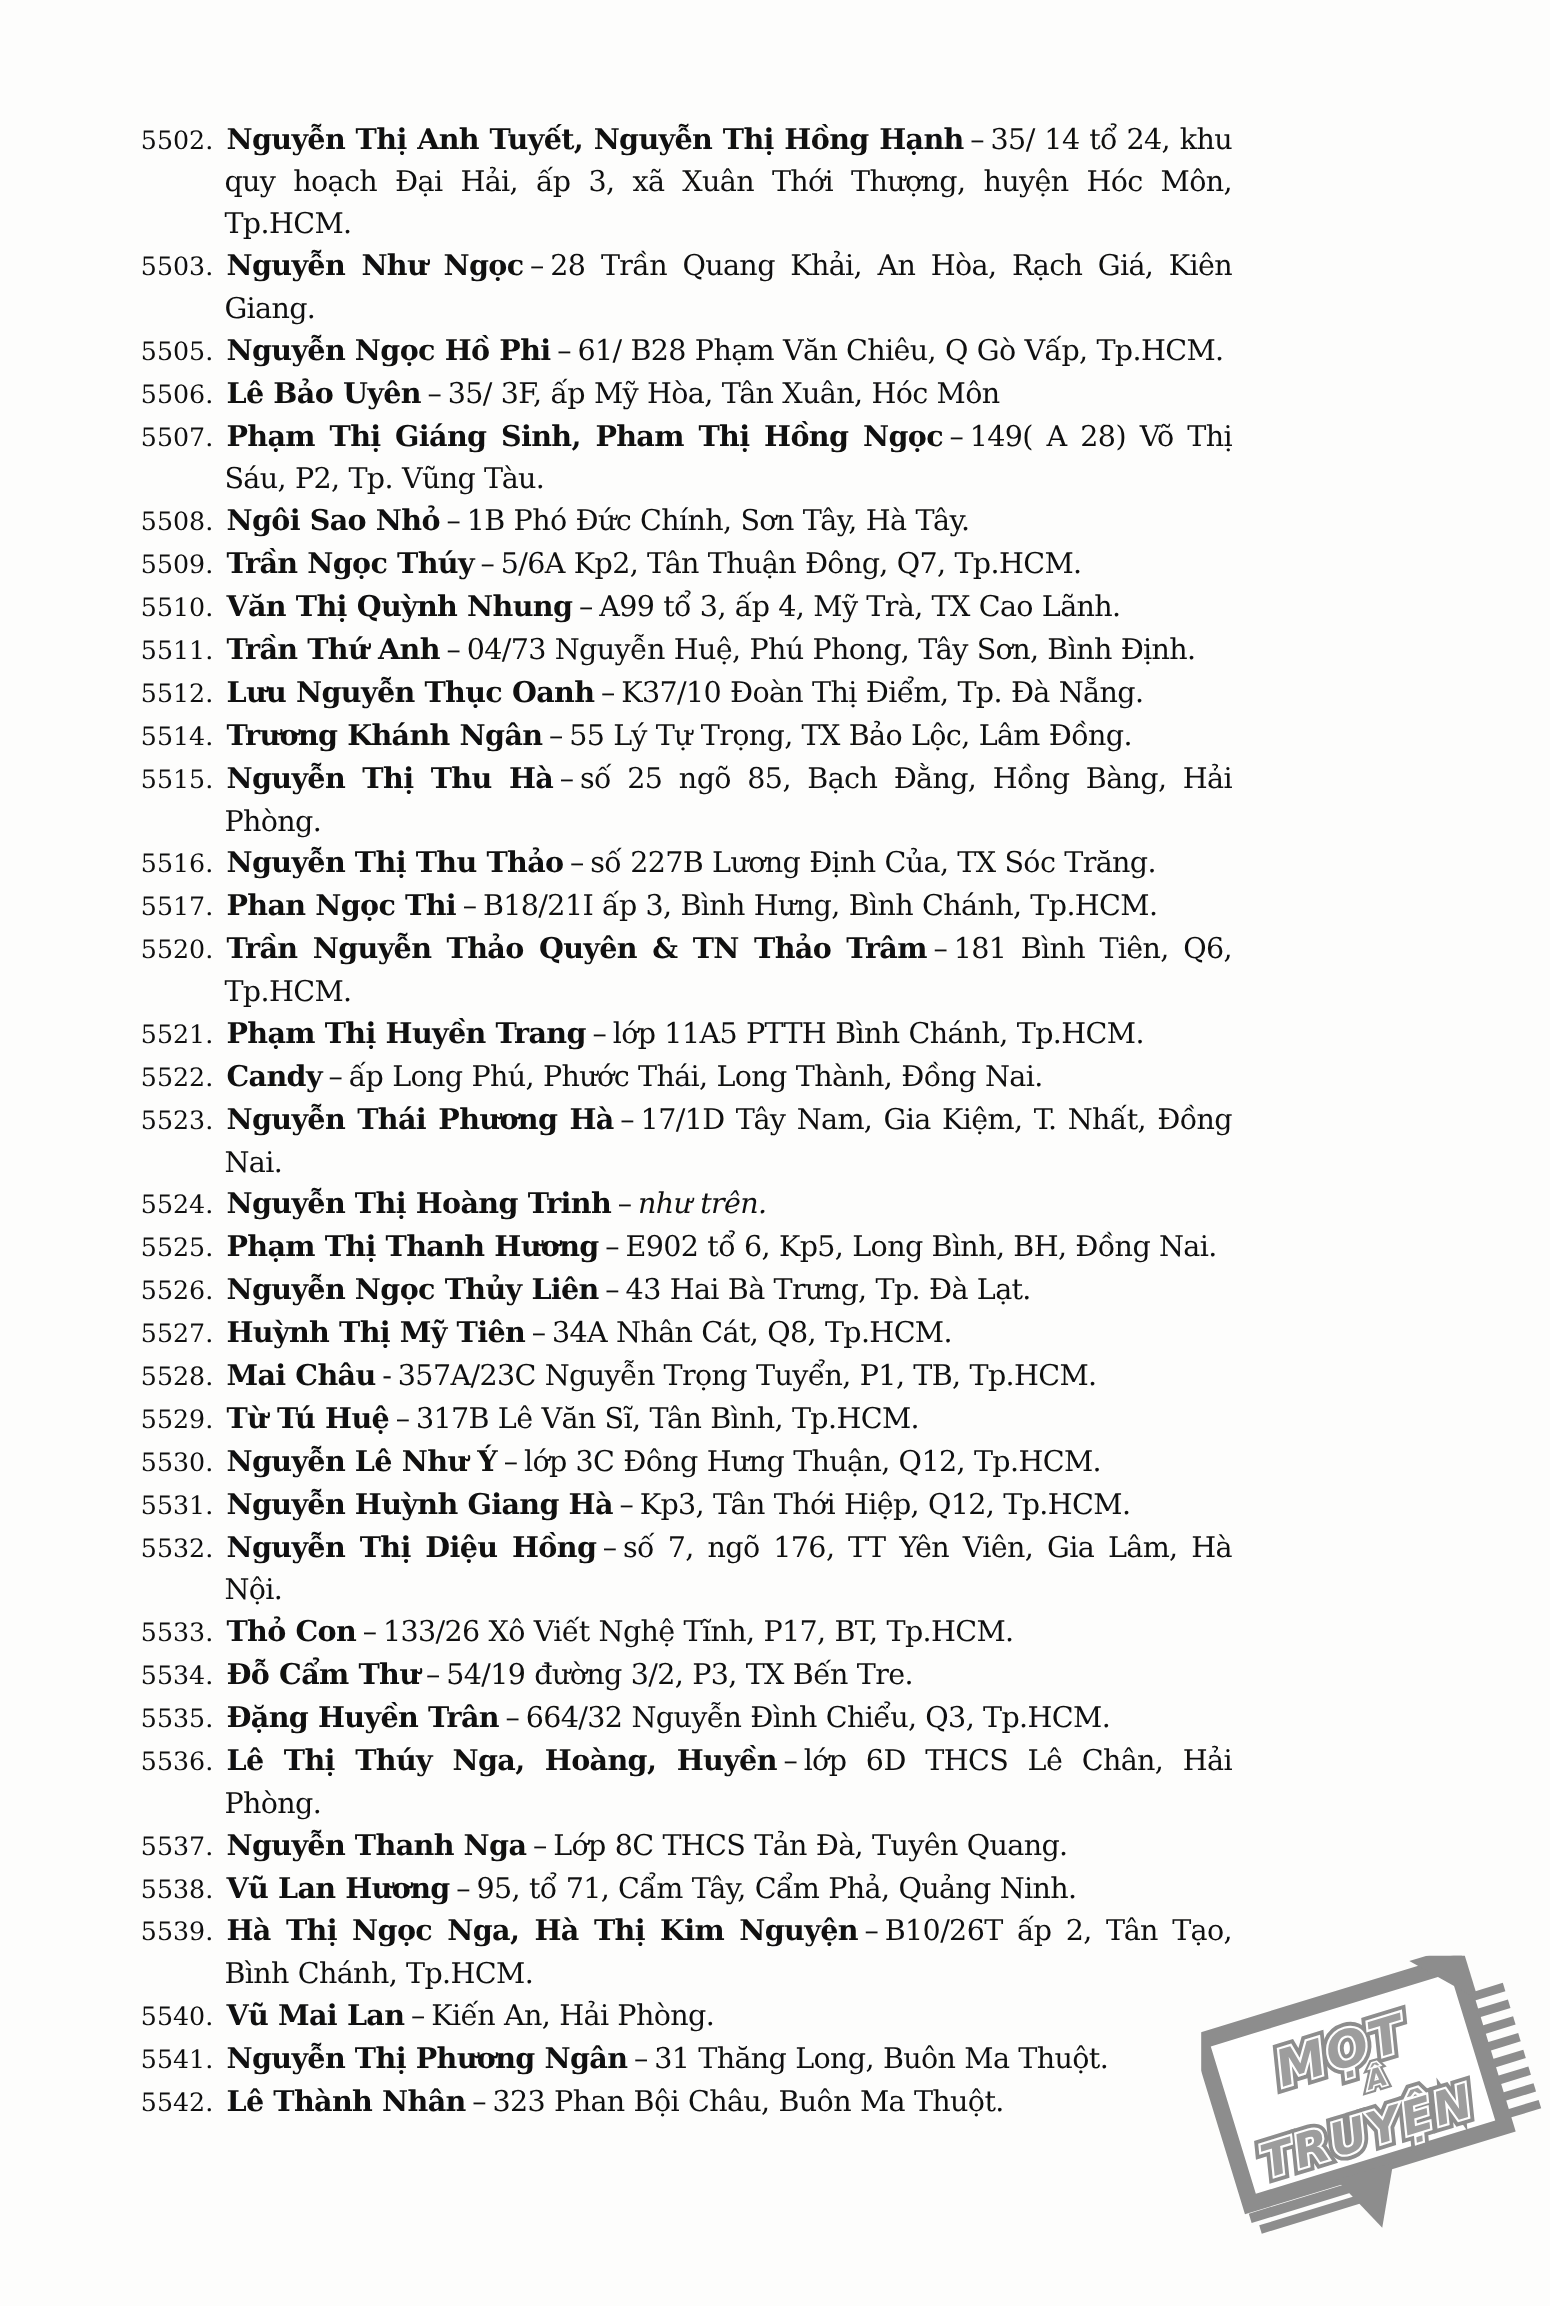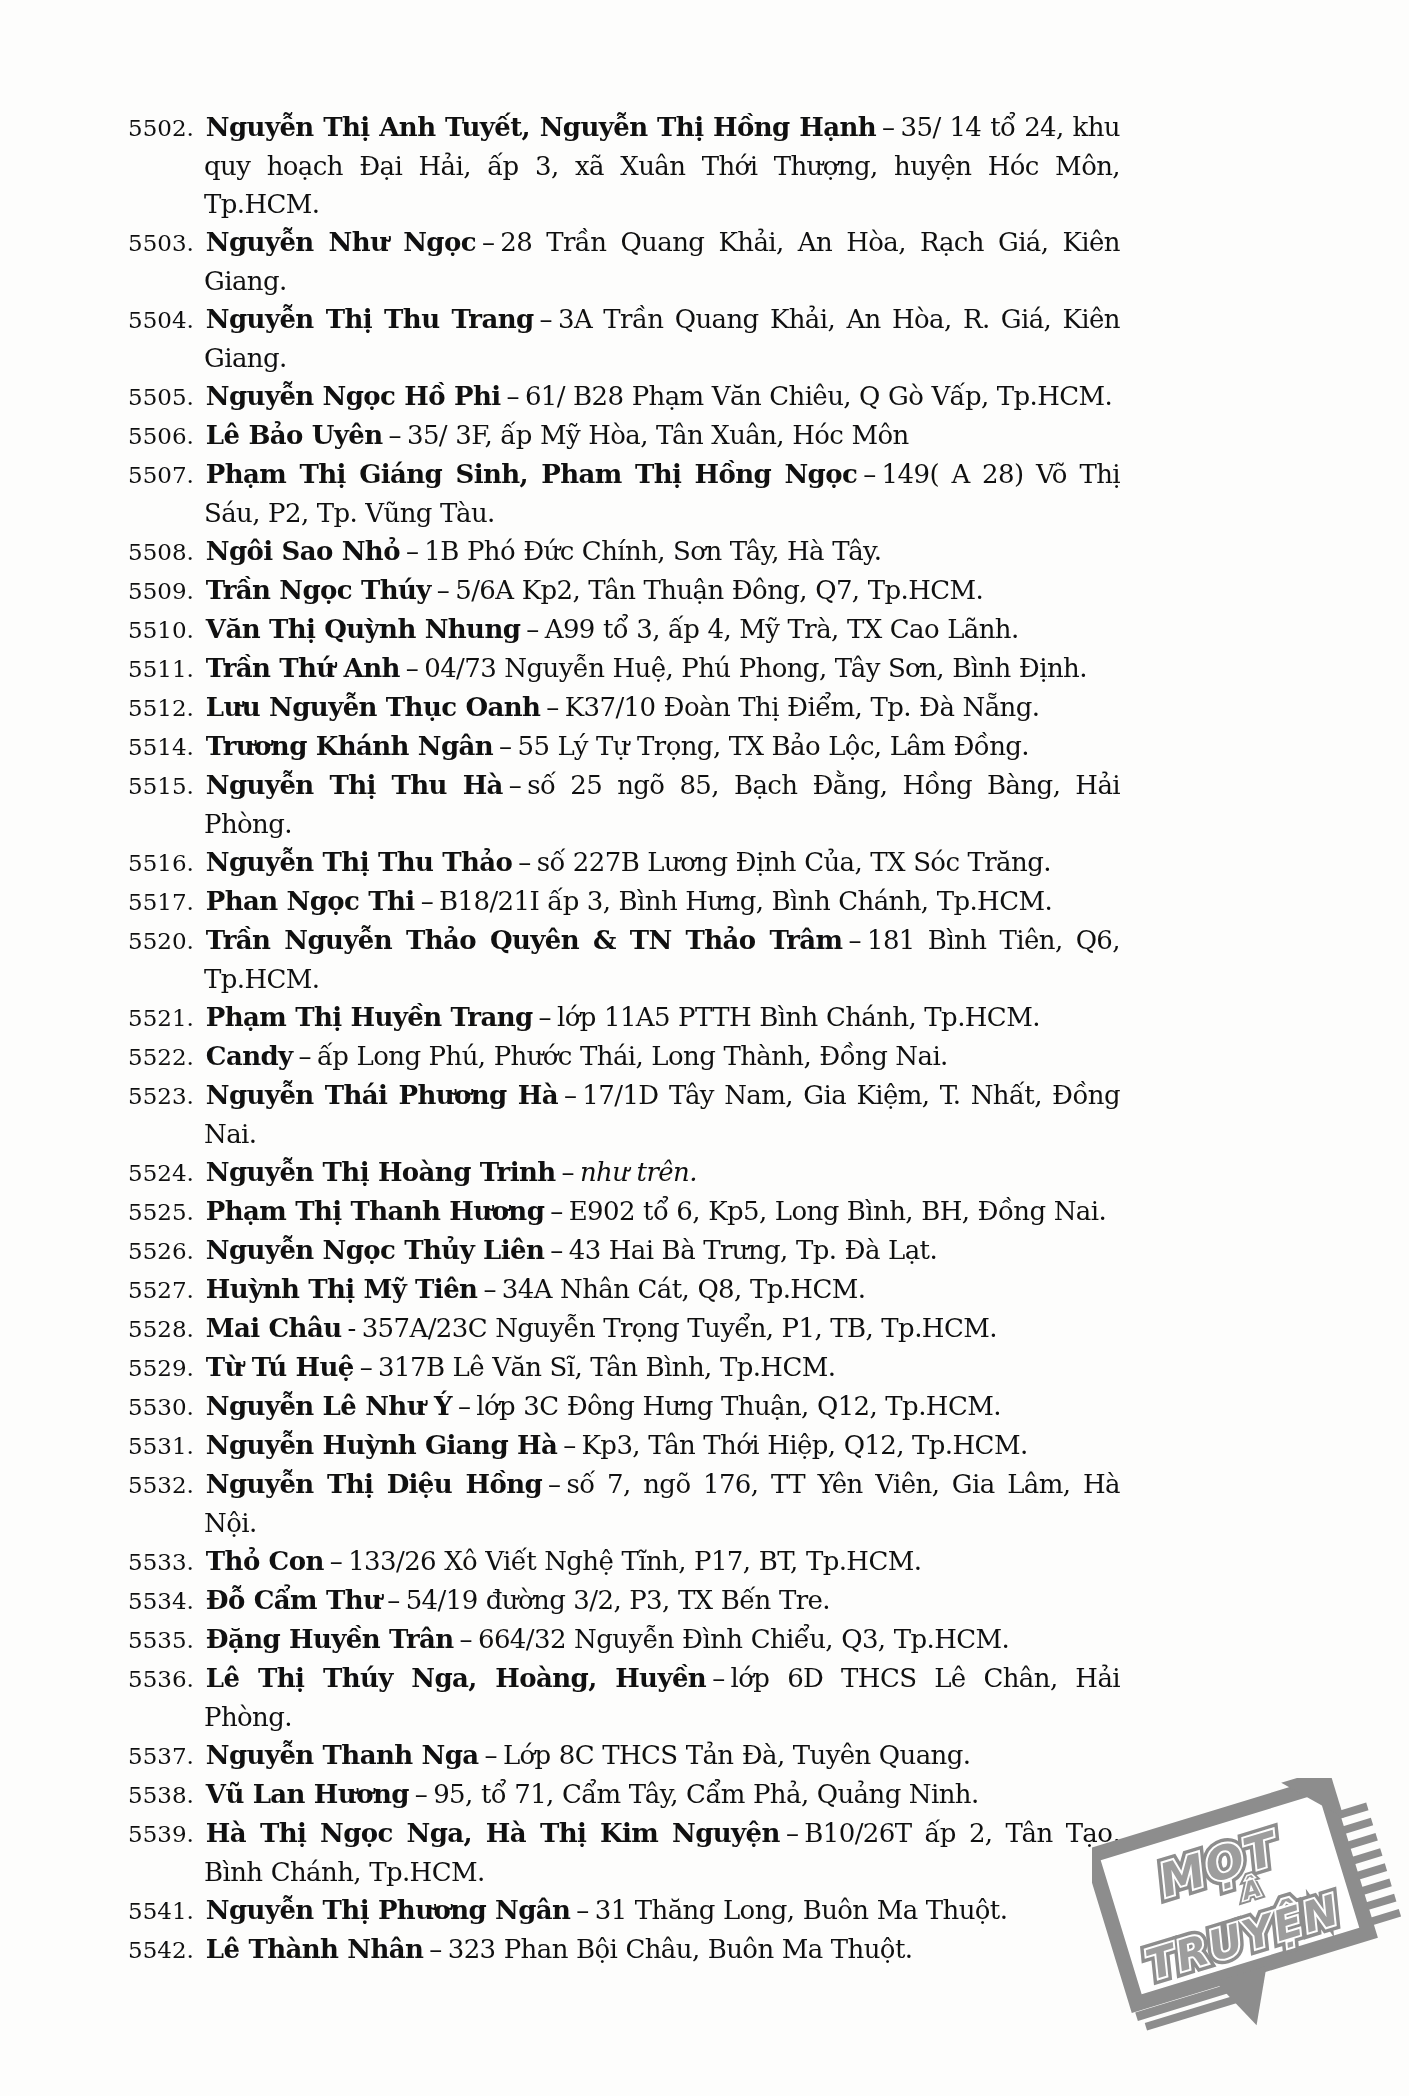--- a/index.html
+++ b/index.html
@@ -62,21 +62,20 @@
 </head>
 <body>
 
 <div class="page">
 
   <ol class="list" id="address-list">
     <li class="entry"><span class="num">5502.</span><span class="name">Nguyễn Thị Anh Tuyết, Nguyễn Thị Hồng Hạnh</span><span class="dash">–</span><span class="addr">35/ 14 tổ 24, khu quy hoạch Đại Hải, ấp 3, xã Xuân Thới Thượng, huyện Hóc Môn, Tp.HCM.</span></li>
 
     <li class="entry"><span class="num">5503.</span><span class="name">Nguyễn Như Ngọc</span><span class="dash">–</span><span class="addr">28 Trần Quang Khải, An Hòa, Rạch Giá, Kiên Giang.</span></li>
 
-    <li class="entry"><span class="num">5504.</span><span class="name">Nguyễn Thị Thu Trang</span><span class="dash">–</span><span class="addr">3A Trần Quang Khải, An Hòa, R. Giá, Kiên Giang.</span></li>
 
     <li class="entry"><span class="num">5505.</span><span class="name">Nguyễn Ngọc Hồ Phi</span><span class="dash">–</span><span class="addr">61/ B28 Phạm Văn Chiêu, Q Gò Vấp, Tp.HCM.</span></li>
 
     <li class="entry"><span class="num">5506.</span><span class="name">Lê Bảo Uyên</span><span class="dash">–</span><span class="addr">35/ 3F, ấp Mỹ Hòa, Tân Xuân, Hóc Môn</span></li>
 
     <li class="entry"><span class="num">5507.</span><span class="name">Phạm Thị Giáng Sinh, Pham Thị Hồng Ngọc</span><span class="dash">–</span><span class="addr">149( A 28) Võ Thị Sáu, P2, Tp. Vũng Tàu.</span></li>
 
     <li class="entry"><span class="num">5508.</span><span class="name">Ngôi Sao Nhỏ</span><span class="dash">–</span><span class="addr">1B Phó Đức Chính, Sơn Tây, Hà Tây.</span></li>
 
     <li class="entry"><span class="num">5509.</span><span class="name">Trần Ngọc Thúy</span><span class="dash">–</span><span class="addr">5/6A Kp2, Tân Thuận Đông, Q7, Tp.HCM.</span></li>
@@ -131,20 +130,21 @@
     <li class="entry"><span class="num">5535.</span><span class="name">Đặng Huyền Trân</span><span class="dash">–</span><span class="addr">664/32 Nguyễn Đình Chiểu, Q3, Tp.HCM.</span></li>
 
     <li class="entry"><span class="num">5536.</span><span class="name">Lê Thị Thúy Nga, Hoàng, Huyền</span><span class="dash">–</span><span class="addr">lớp 6D THCS Lê Chân, Hải Phòng.</span></li>
 
     <li class="entry"><span class="num">5537.</span><span class="name">Nguyễn Thanh Nga</span><span class="dash">–</span><span class="addr">Lớp 8C THCS Tản Đà, Tuyên Quang.</span></li>
 
     <li class="entry"><span class="num">5538.</span><span class="name">Vũ Lan Hương</span><span class="dash">–</span><span class="addr">95, tổ 71, Cẩm Tây, Cẩm Phả, Quảng Ninh.</span></li>
 
     <li class="entry"><span class="num">5539.</span><span class="name">Hà Thị Ngọc Nga, Hà Thị Kim Nguyện</span><span class="dash">–</span><span class="addr">B10/26T ấp 2, Tân Tạo, Bình Chánh, Tp.HCM.</span></li>
 
+    <li class="entry"><span class="num">5540.</span><span class="name">Vũ Mai Lan</span><span class="dash">–</span><span class="addr">Kiến An, Hải Phòng.</span></li>
 
     <li class="entry"><span class="num">5541.</span><span class="name">Nguyễn Thị Phương Ngân</span><span class="dash">–</span><span class="addr">31 Thăng Long, Buôn Ma Thuột.</span></li>
 
     <li class="entry"><span class="num">5542.</span><span class="name">Lê Thành Nhân</span><span class="dash">–</span><span class="addr">323 Phan Bội Châu, Buôn Ma Thuột.</span></li>
 
   </ol>
 
   <svg class="wm" viewBox="0 0 300 320" aria-hidden="true">
     <g transform="rotate(-17 150 155)">
 

